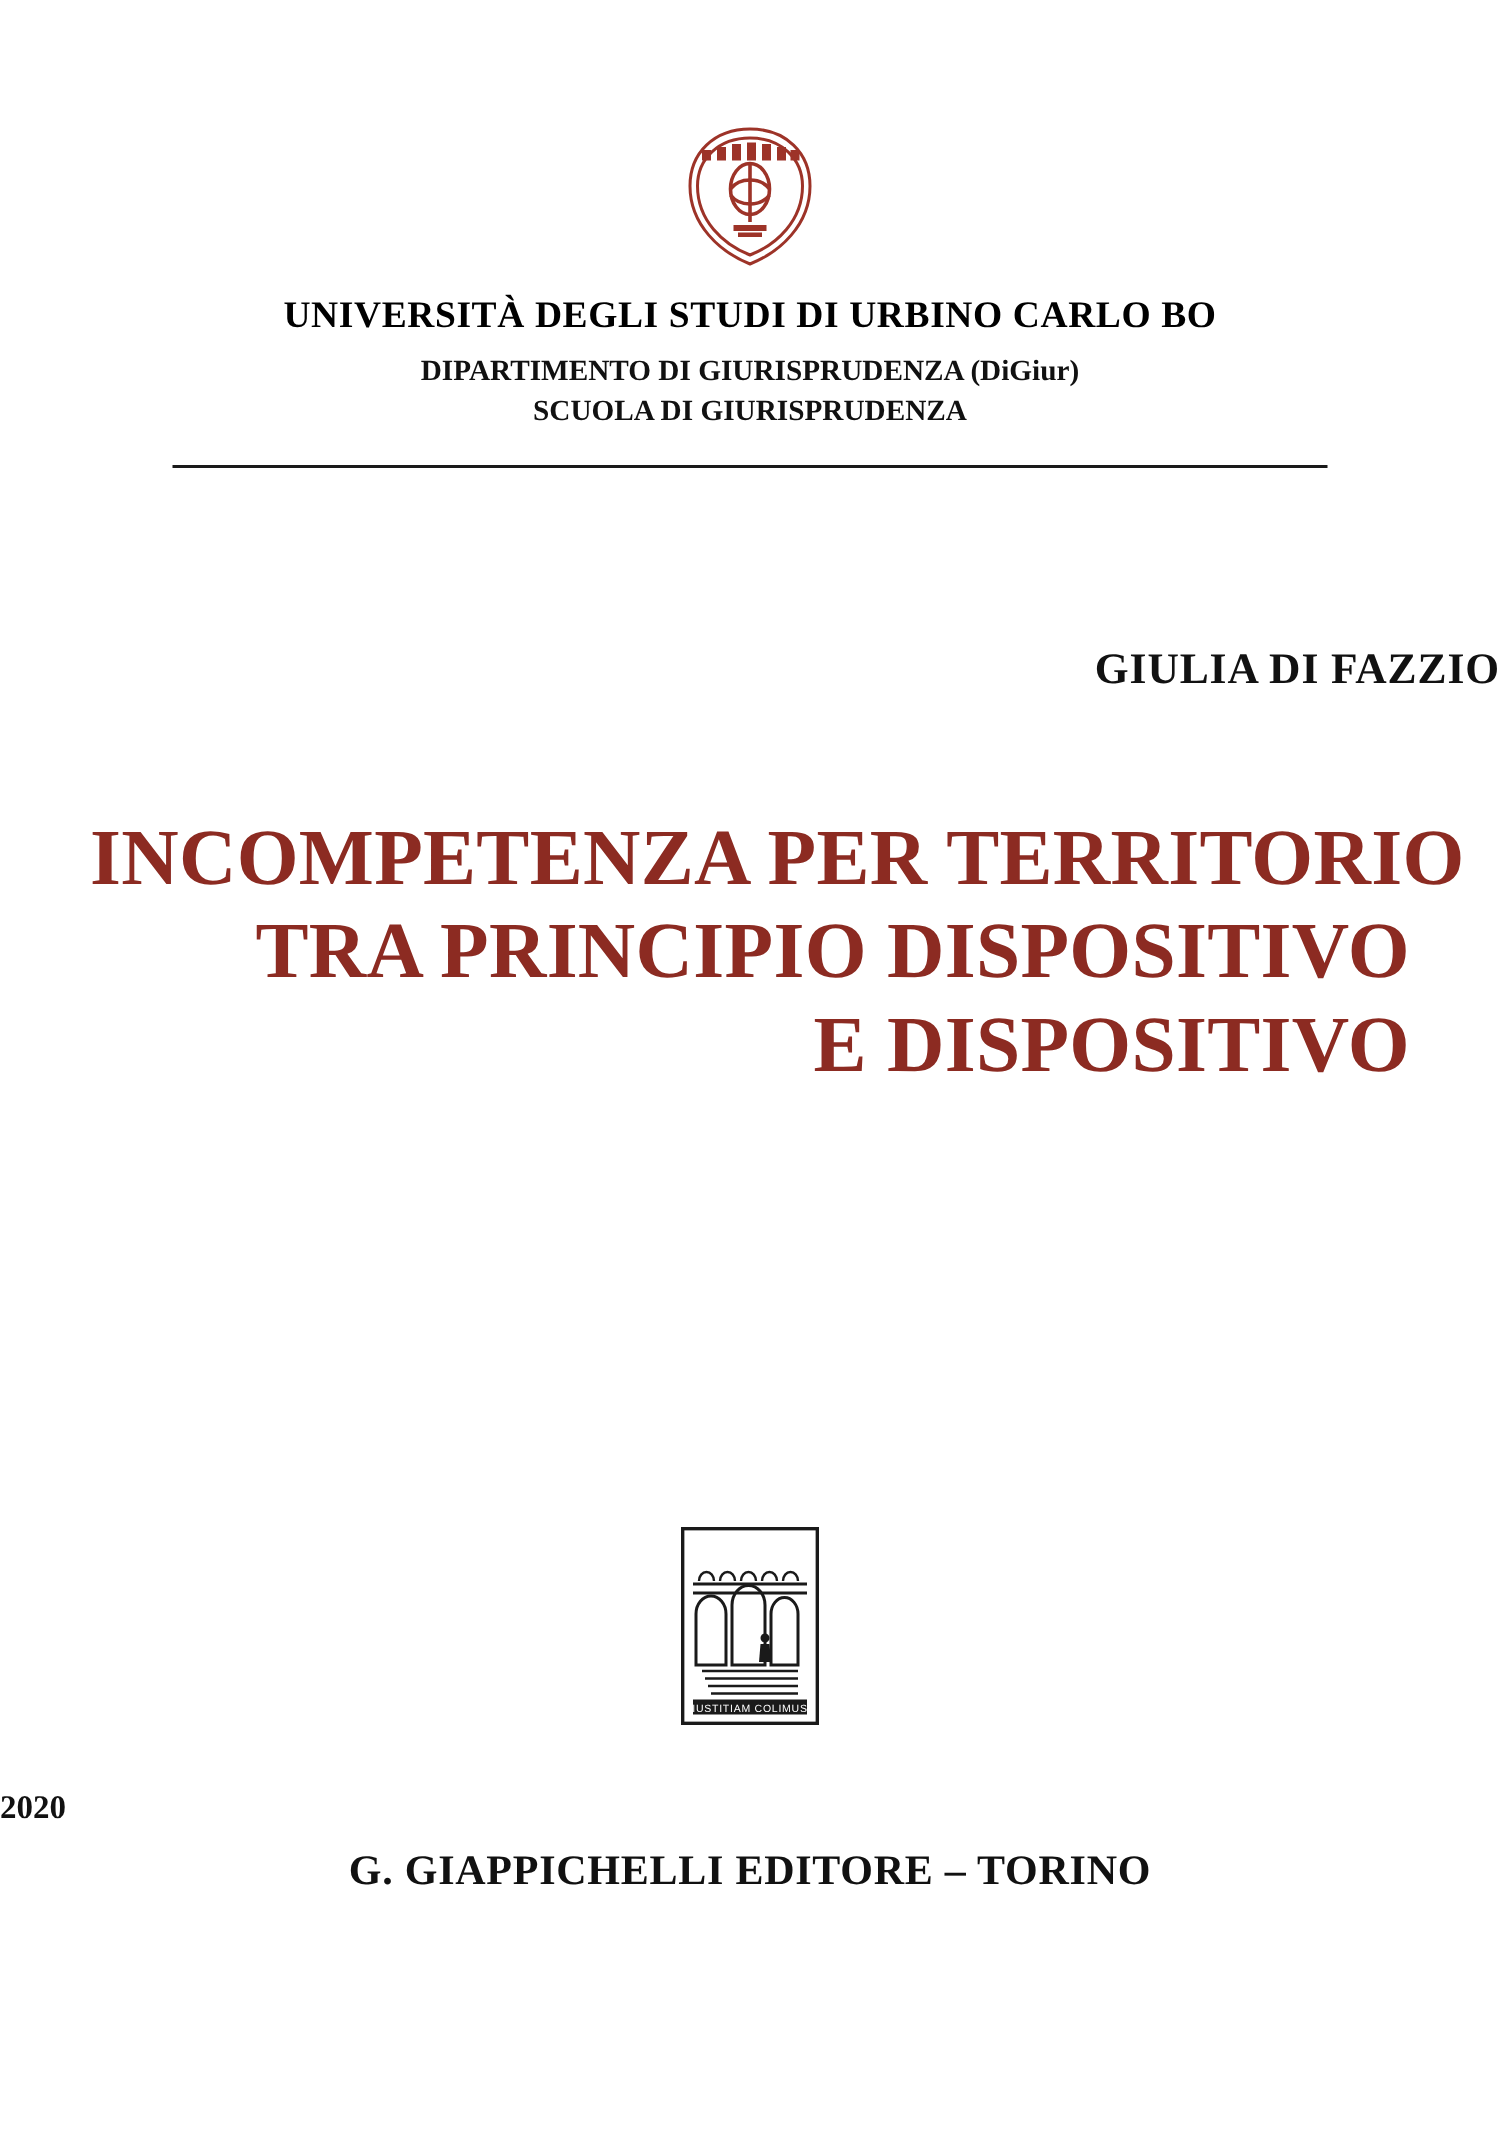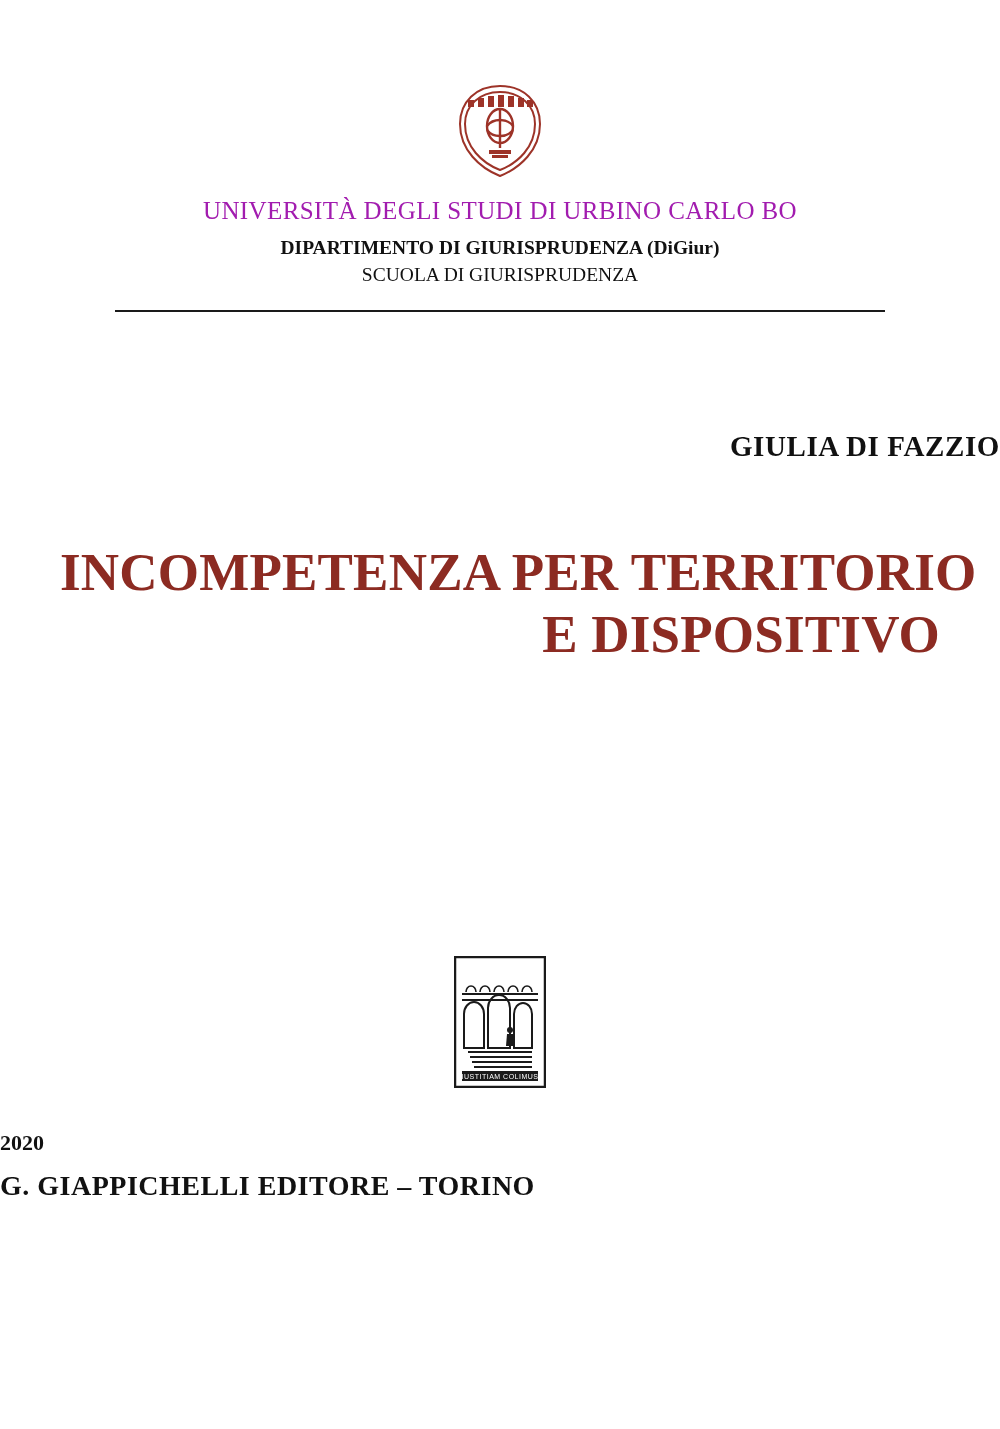--- a/index.html
+++ b/index.html
@@ -39,37 +39,37 @@
   }
 
   
   .univ-block {
     width: 100%;
     text-align: center;
     margin-top: 14px;
   }
   .univ-name {
     font-family: "Liberation Serif", serif;
-    font-weight: normal;
+    font-weight: bold;
     font-size: 25px;
     letter-spacing: 0.4px;
-    color: #a21caf;
+    color: #000000;
     line-height: 1.2;
   }
   .univ-dept {
     font-family: "Liberation Serif", serif;
     font-weight: bold;
     font-size: 19.5px;
     color: #111111;
     margin-top: 10px;
     line-height: 1.25;
   }
   .univ-school {
     font-family: "Liberation Serif", serif;
-    font-weight: normal;
+    font-weight: bold;
     font-size: 19.5px;
     color: #111111;
     margin-top: 3px;
     line-height: 1.25;
   }
 
   .rule {
     width: 770px;
     height: 2px;
     background: #1a1a1a;
@@ -130,21 +130,21 @@
     color: #111111;
     width: 100%;
   }
   .publisher {
     margin-top: 14px;
     font-family: "Liberation Serif", serif;
     font-weight: bold;
     font-size: 28px;
     letter-spacing: 0.5px;
     color: #111111;
-    text-align: left;
+    text-align: center;
     width: 100%;
   }
 </style>
 </head>
 <body>
 
 <div class="page">
 
   <div class="crest-wrap">
     <svg class="crest" viewBox="0 0 104 104" xmlns="http://www.w3.org/2000/svg">
@@ -181,20 +181,21 @@
     <div class="univ-dept">DIPARTIMENTO DI GIURISPRUDENZA (DiGiur)</div>
     <div class="univ-school">SCUOLA DI GIURISPRUDENZA</div>
   </div>
 
   <div class="rule"></div>
 
   <div class="author">GIULIA DI FAZZIO</div>
 
   <div class="title">
     <span class="line">INCOMPETENZA PER TERRITORIO</span>
+    <span class="line">TRA PRINCIPIO DISPOSITIVO</span>
     <span class="line">E DISPOSITIVO</span>
   </div>
 
   <div class="logo-wrap">
     <svg class="pub-logo" viewBox="0 0 92 132" xmlns="http://www.w3.org/2000/svg">
       <rect x="1" y="1" width="90" height="130" fill="#ffffff" stroke="#1a1a1a" stroke-width="2.5"></rect>
 
       <g fill="none" stroke="#1a1a1a" stroke-width="2">
         <path d="M10 58 A10 12 0 0 1 30 58 L30 92 L10 92 Z"></path>
         <path d="M34 52 A11 13 0 0 1 56 52 L56 92 L34 92 Z"></path>

